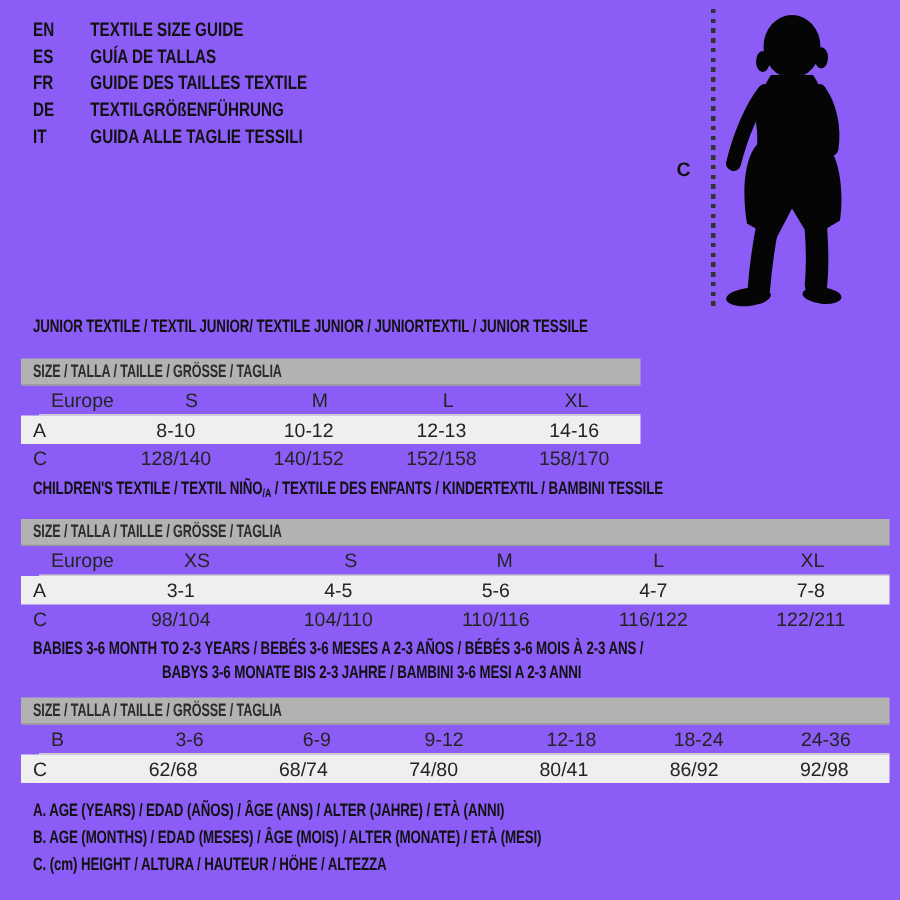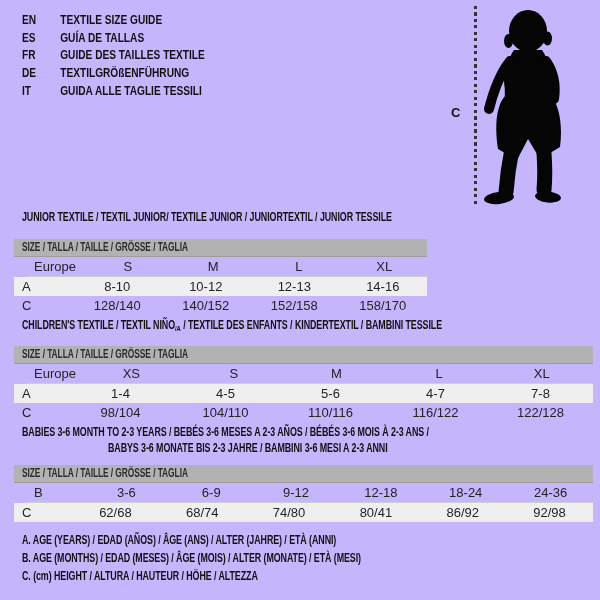--- a/index.html
+++ b/index.html
@@ -1,17 +1,17 @@
 <!DOCTYPE html>
 <html style="--ink: #111111; --table-ink: #242424; --band-bg: #b2b2b2; --band-edge: #9c9c9c; --row-shade: #efefef; --row-line: #cfcfcf; --silhouette: #050505;"><head>
 <meta charset="utf-8">
 <style>
   html,body{margin:0;padding:0;background:#ffffff;}
   .page{
-    position:relative;width:600px;height:600px;background:#c4b5fd;overflow:hidden;
+    position:relative;width:600px;height:600px;background:#8b5cf6;overflow:hidden;
     font-family:"Liberation Sans","DejaVu Sans",sans-serif;
     color:var(--ink,#111);
     -webkit-font-smoothing:antialiased;
   }
   
   .cond{display:inline-block;transform:scaleX(0.74);transform-origin:left center;white-space:nowrap;letter-spacing:-0.1px;}
   .cond78{display:inline-block;transform:scaleX(0.78);transform-origin:left center;white-space:nowrap;}
 
   
   .lang-list{position:absolute;left:22px;top:11px;font-size:13px;font-weight:bold;}
@@ -127,33 +127,33 @@
     <div class="t-row first">
       <span class="lbl">Europe</span>
       <span class="cell">XS</span>
       <span class="cell">S</span>
       <span class="cell">M</span>
       <span class="cell">L</span>
       <span class="cell">XL</span>
     </div>
     <div class="t-row shade">
       <span class="lbl">A</span>
-      <span class="cell">1-4</span>
+      <span class="cell">3-1</span>
       <span class="cell">4-5</span>
       <span class="cell">5-6</span>
       <span class="cell">4-7</span>
       <span class="cell">7-8</span>
     </div>
     <div class="t-row">
       <span class="lbl">C</span>
       <span class="cell">98/104</span>
       <span class="cell">104/110</span>
       <span class="cell">110/116</span>
       <span class="cell">116/122</span>
-      <span class="cell">122/128</span>
+      <span class="cell">122/211</span>
     </div>
   </div>
 
   <div class="sec-head" style="top:424px;line-height:16px">
     <span class="cond">BABIES 3-6 MONTH TO 2-3 YEARS / BEBÉS 3-6 MESES A 2-3 AÑOS / BÉBÉS 3-6 MOIS À 2-3 ANS /</span><br>
     <span class="cond">BABYS 3-6 MONATE BIS 2-3 JAHRE / BAMBINI 3-6 MESI A 2-3 ANNI</span>
   </div>
   <div class="size-table tbl-babies">
     <div class="band"><span class="cond">SIZE / TALLA / TAILLE / GRÖSSE / TAGLIA</span></div>
     <div class="t-row first">

